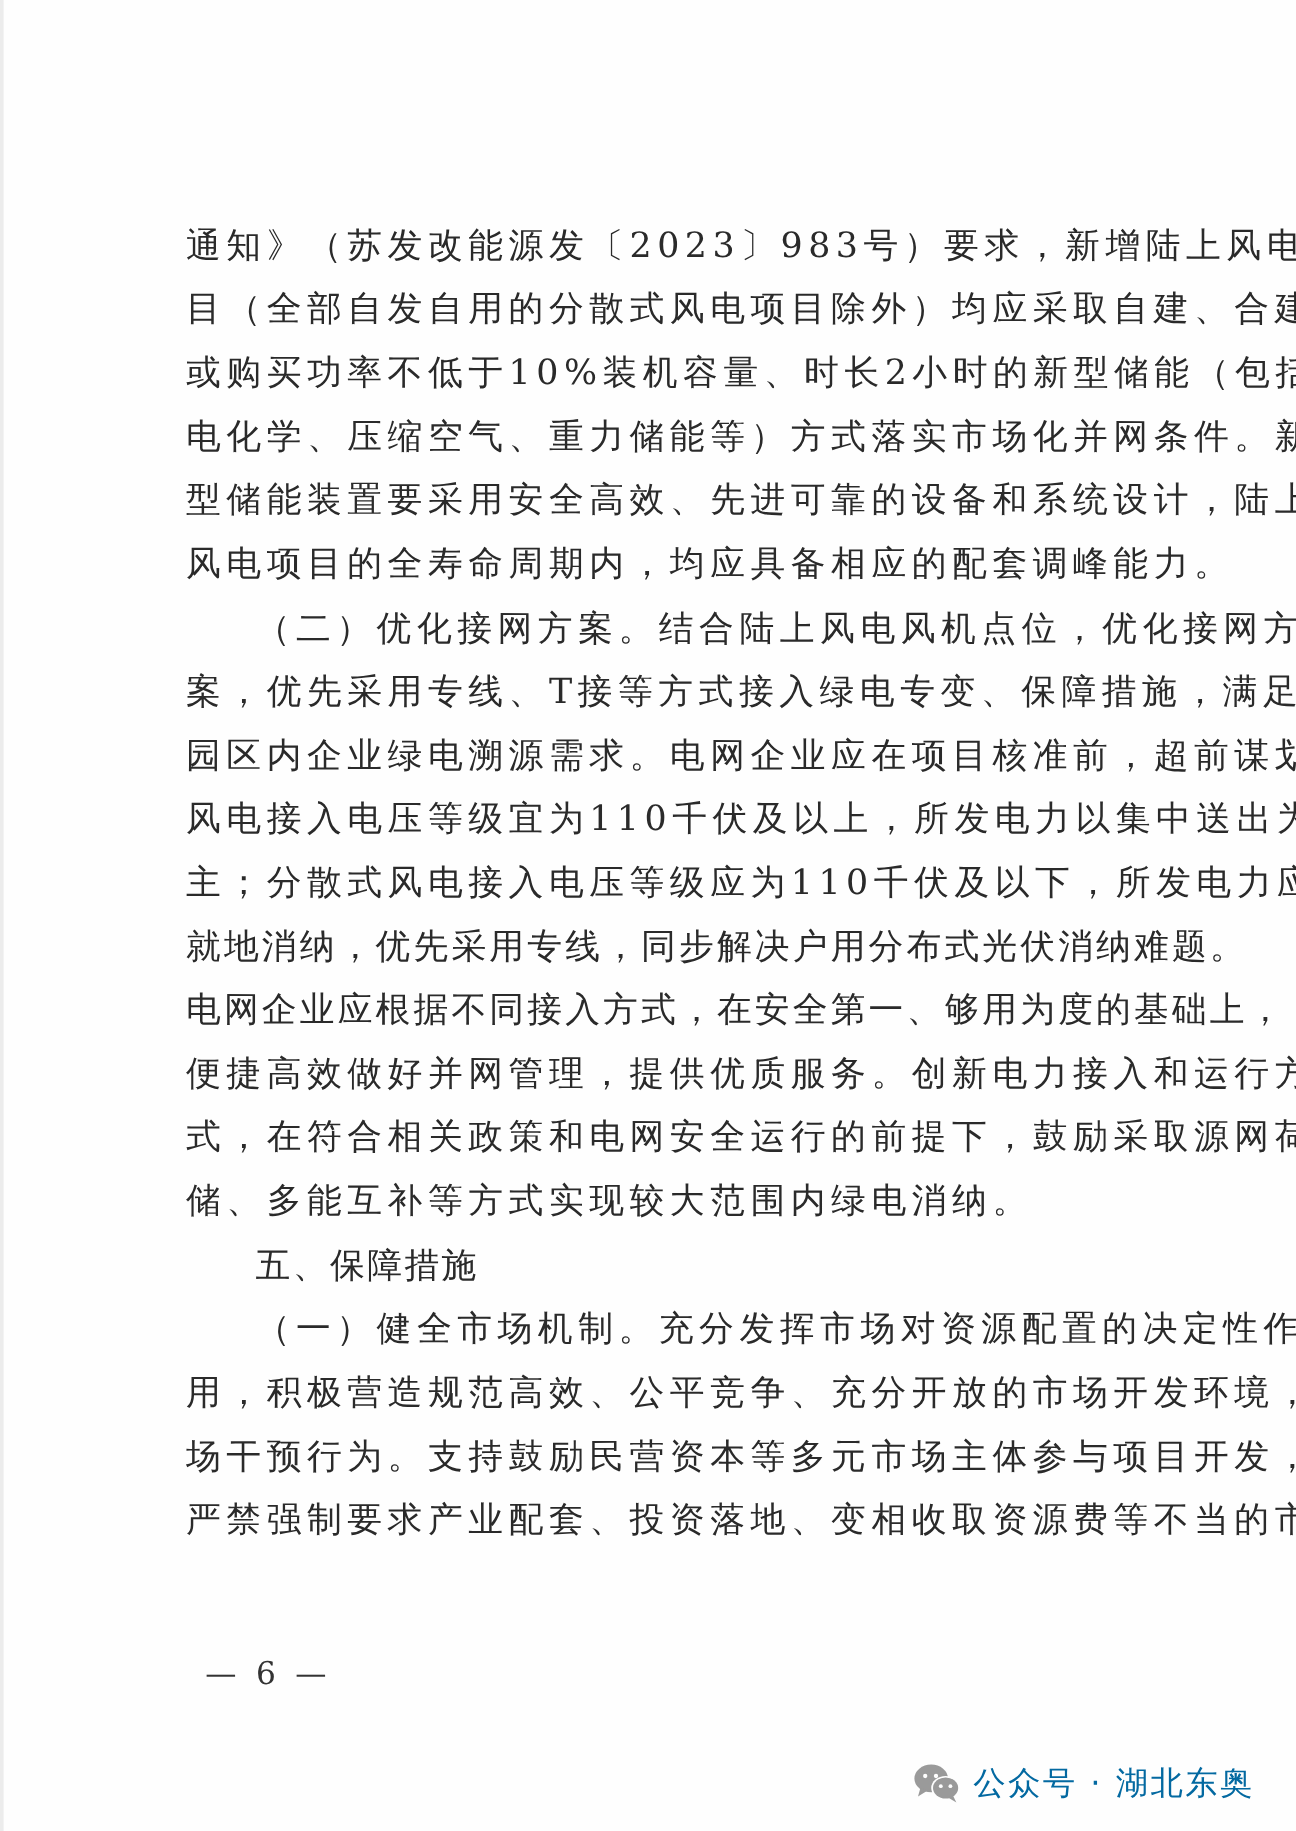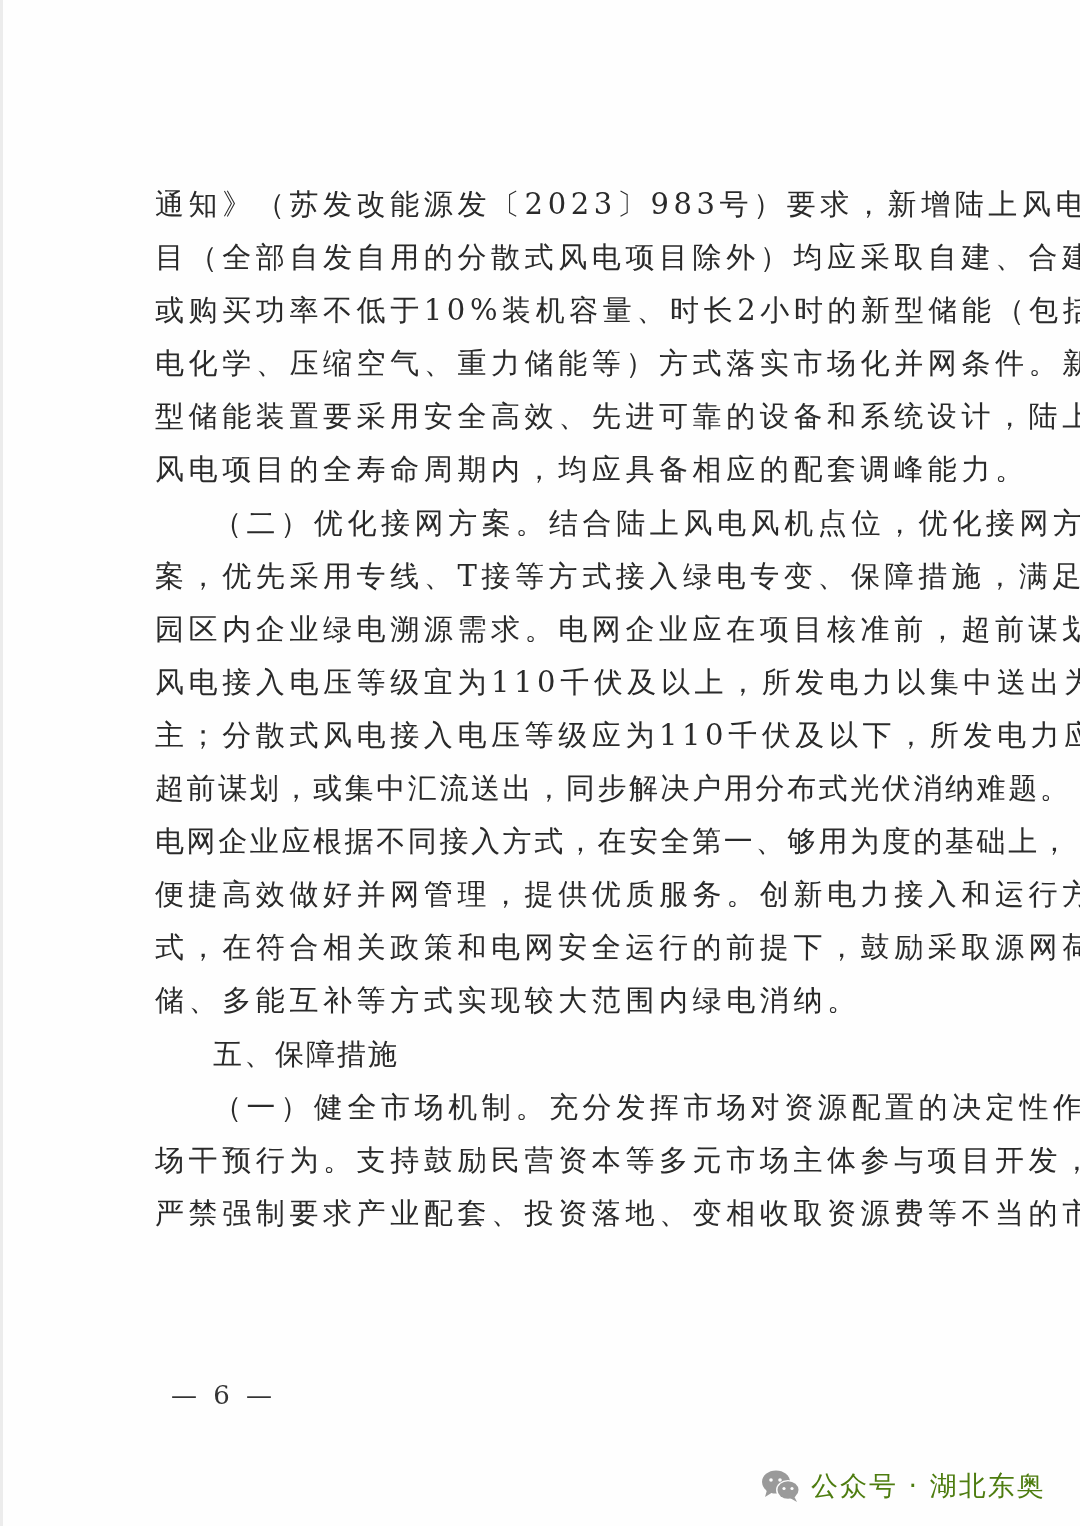--- a/index.html
+++ b/index.html
@@ -62,21 +62,21 @@
     .watermark {
       position: absolute;
       left: 758px;
       top: 1466px;
       height: 40px;
       display: flex;
       align-items: center;
       gap: 10px;
       font-family: "DejaVu Sans", "Liberation Sans", sans-serif;
       font-size: 27px;
-      color: #4d7c0f;
+      color: #0369a1;
       letter-spacing: 2px;
     }
     .wechat-icon {
       width: 40px;
       height: 34px;
       position: relative;
       display: inline-block;
     }
   </style>
 </head>
@@ -88,27 +88,28 @@
     <div class="line">目（全部自发自用的分散式风电项目除外）均应采取自建、合建</div>
     <div class="line">或购买功率不低于10%装机容量、时长2小时的新型储能（包括</div>
     <div class="line">电化学、压缩空气、重力储能等）方式落实市场化并网条件。新</div>
     <div class="line">型储能装置要采用安全高效、先进可靠的设备和系统设计，陆上</div>
     <div class="line last">风电项目的全寿命周期内，均应具备相应的配套调峰能力。</div>
     <div class="line" style="padding-left:58px;">（二）优化接网方案。结合陆上风电风机点位，优化接网方</div>
     <div class="line">案，优先采用专线、T接等方式接入绿电专变、保障措施，满足</div>
     <div class="line">园区内企业绿电溯源需求。电网企业应在项目核准前，超前谋划</div>
     <div class="line">风电接入电压等级宜为110千伏及以上，所发电力以集中送出为</div>
     <div class="line">主；分散式风电接入电压等级应为110千伏及以下，所发电力应</div>
-    <div class="line" style="letter-spacing:2.6px;">超前谋划，或集中汇流送出，同步解决户用分布式光伏消纳难题。</div>
+    <div class="line" style="letter-spacing:2.6px;">就地消纳，优先采用专线，同步解决户用分布式光伏消纳难题。</div>
     <div class="line" style="letter-spacing:2.6px;">电网企业应根据不同接入方式，在安全第一、够用为度的基础上，</div>
     <div class="line">便捷高效做好并网管理，提供优质服务。创新电力接入和运行方</div>
     <div class="line">式，在符合相关政策和电网安全运行的前提下，鼓励采取源网荷</div>
     <div class="line last">储、多能互补等方式实现较大范围内绿电消纳。</div>
     <div class="line heading">五、保障措施</div>
     <div class="line" style="padding-left:58px;">（一）健全市场机制。充分发挥市场对资源配置的决定性作</div>
+    <div class="line">用，积极营造规范高效、公平竞争、充分开放的市场开发环境，</div>
     <div class="line">场干预行为。支持鼓励民营资本等多元市场主体参与项目开发，</div>
     <div class="line">严禁强制要求产业配套、投资落地、变相收取资源费等不当的市</div>
   </div>
 
   <div class="page-number">— 6 —</div>
 
   <div class="watermark">
     <span class="wechat-icon">
       <svg width="40" height="34" viewBox="0 0 40 34">
         <ellipse cx="15" cy="13" rx="14" ry="11.5" fill="#9a9a9a"></ellipse>

